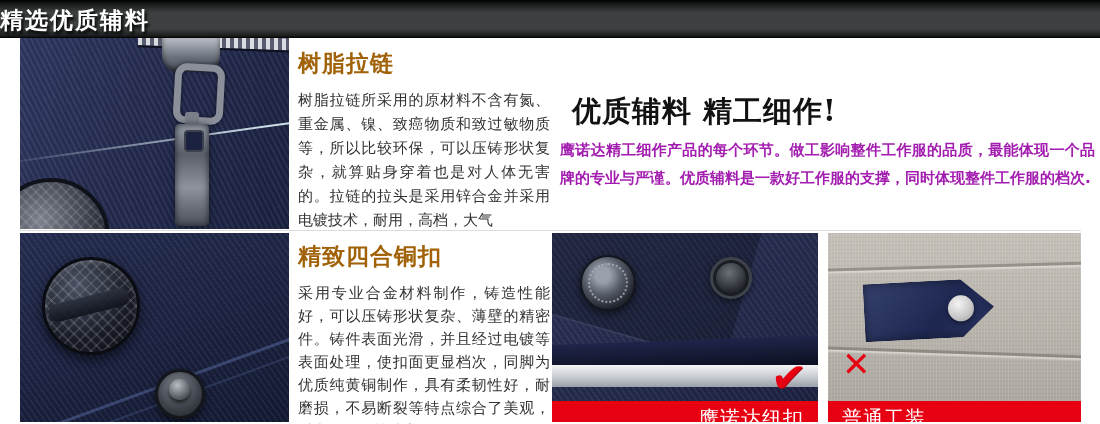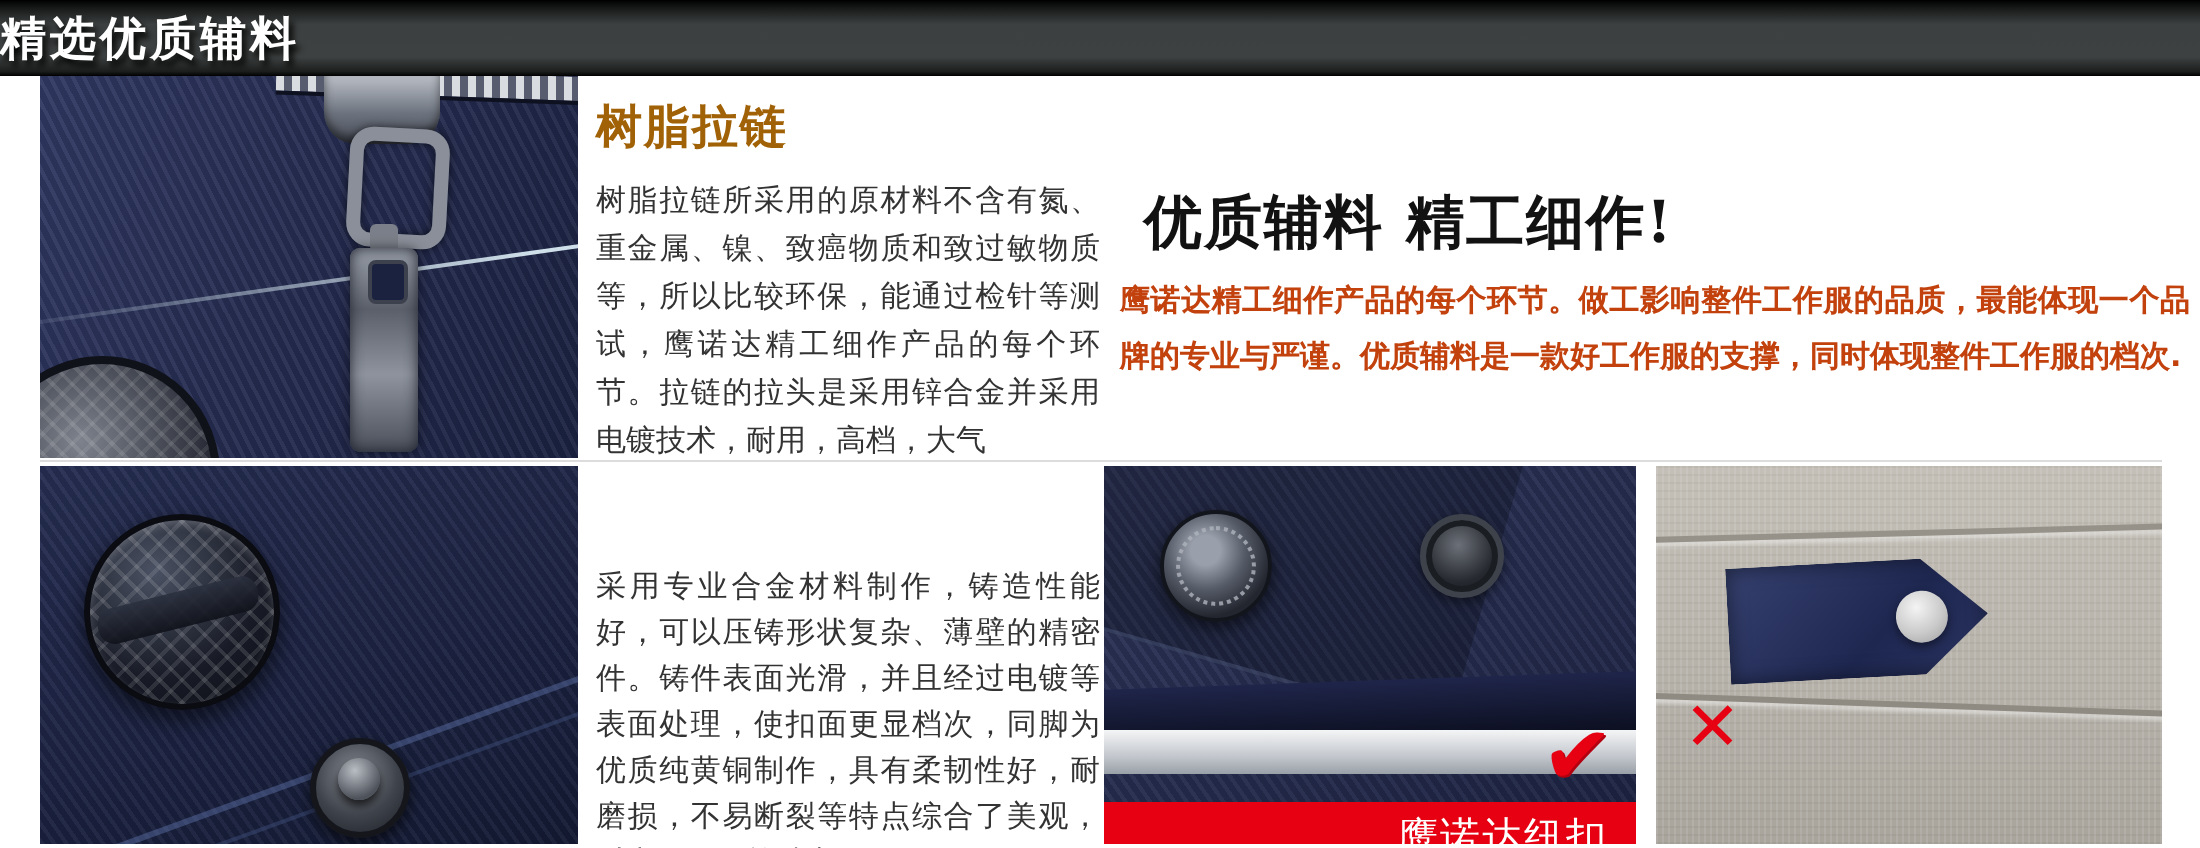--- a/index.html
+++ b/index.html
@@ -80,21 +80,21 @@
   #title-copper{top:241px;}
   .col-body{position:absolute;left:298px;width:252px;margin:0;
     font-size:15px;line-height:24px;font-weight:500;color:#333;text-align:justify;}
   #body-zipper{top:88px;}
   #body-copper{top:282px;line-height:23px;}
 
   .promo-heading{position:absolute;left:560px;top:80px;margin:12px;width:535px;
     font-family:"DejaVu Serif","Liberation Serif",serif;
     font-size:29px;font-weight:700;color:#121212;letter-spacing:1px;}
   .promo-body{position:absolute;left:560px;top:136px;margin:0;width:535px;
-    font-size:15px;line-height:28px;font-weight:600;color:#c2410c;text-align:justify;}
+    font-size:15px;line-height:28px;font-weight:600;color:#a21caf;text-align:justify;}
 
   
   #photo-good{left:552px;top:233px;width:266px;height:189px;
     background:
       repeating-linear-gradient(55deg,rgba(255,255,255,.04) 0 2px,rgba(0,0,0,.07) 2px 5px),
       linear-gradient(150deg,#2d3458 0%,#242b4c 55%,#1b2140 100%);}
   .flap-shadow{position:absolute;left:-40px;top:-70px;width:240px;height:170px;
     transform:rotate(16deg);background:rgba(0,0,0,.22);
     border-bottom:2px solid rgba(130,150,200,.22);}
   .btn-a{position:absolute;left:28px;top:22px;width:52px;height:52px;border-radius:50%;
@@ -165,22 +165,23 @@
     <div class="seam2"></div>
     <div class="big-button">
       <div class="button-band"></div>
     </div>
     <div class="stud">
       <div class="stud-dome"></div>
     </div>
   </div>
 
   <h2 id="title-zipper" class="col-title">树脂拉链</h2>
-  <p id="body-zipper" class="col-body">树脂拉链所采用的原材料不含有氮、重金属、镍、致癌物质和致过敏物质等，所以比较环保，能通过检针等测试，鹰诺达精工细作产品的每个环节。拉链的拉头是采用锌合金并采用电镀技术，耐用，高档，大气</p>
-
+  <p id="body-zipper" class="col-body">树脂拉链所采用的原材料不含有氮、重金属、镍、致癌物质和致过敏物质等，所以比较环保，可以压铸形状复杂，就算贴身穿着也是对人体无害的。拉链的拉头是采用锌合金并采用电镀技术，耐用，高档，大气</p>
+
+  <h2 id="title-copper" class="col-title">精致四合铜扣</h2>
   <p id="body-copper" class="col-body">采用专业合金材料制作，铸造性能好，可以压铸形状复杂、薄壁的精密件。铸件表面光滑，并且经过电镀等表面处理，使扣面更显档次，同脚为优质纯黄铜制作，具有柔韧性好，耐磨损，不易断裂等特点综合了美观，时尚，耐用等特点</p>
 
   <h1 class="promo-heading">优质辅料 精工细作!</h1>
   <p class="promo-body">鹰诺达精工细作产品的每个环节。做工影响整件工作服的品质，最能体现一个品牌的专业与严谨。优质辅料是一款好工作服的支撑，同时体现整件工作服的档次.</p>
 
   <div id="photo-good" class="photo">
     <div class="flap-shadow"></div>
     <div class="btn-a">
       <div class="btn-a-ring"></div>
     </div>
@@ -193,15 +194,18 @@
     </div>
   </div>
 
   <div id="photo-bad" class="photo">
     <div class="seam-top"></div>
     <div class="seam-bottom"></div>
     <div class="strap">
       <div class="strap-button"></div>
     </div>
     <span id="cross-mark" class="mark">✕</span>
+    <div class="red-bar">
+      <span class="bar-label left">普通工装</span>
+    </div>
   </div>
 
 </div>
 
 </body></html>

